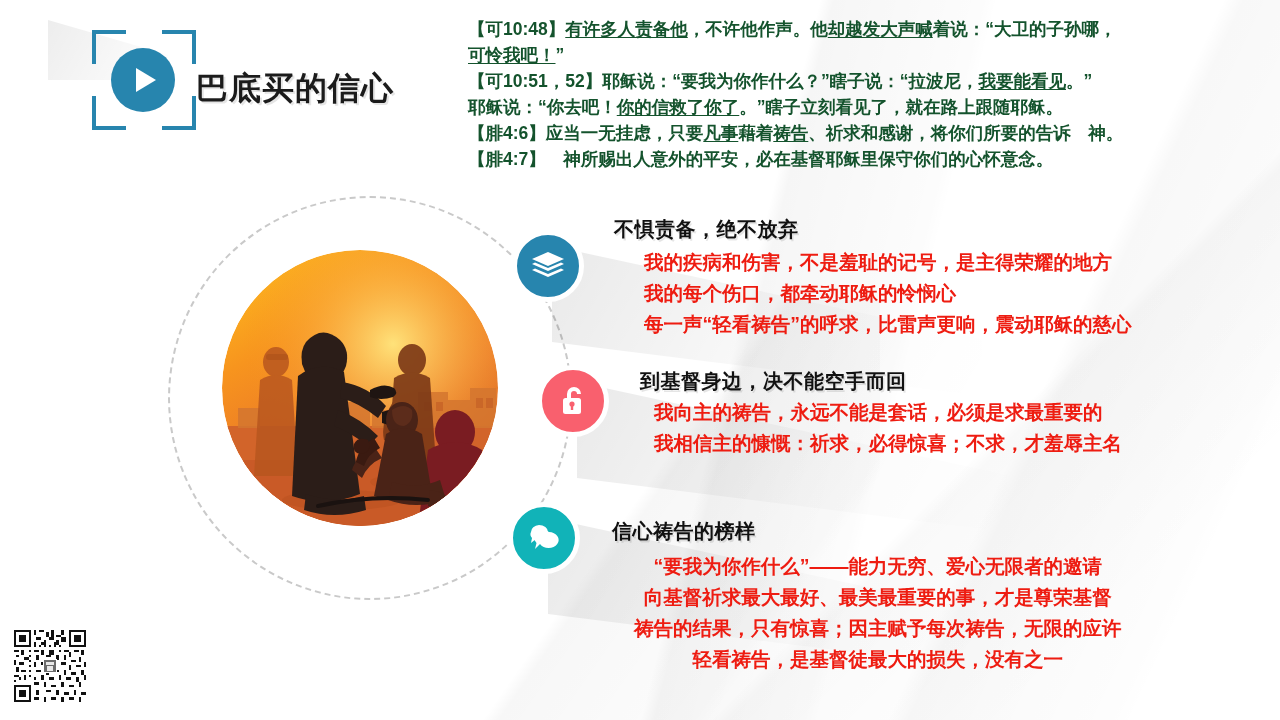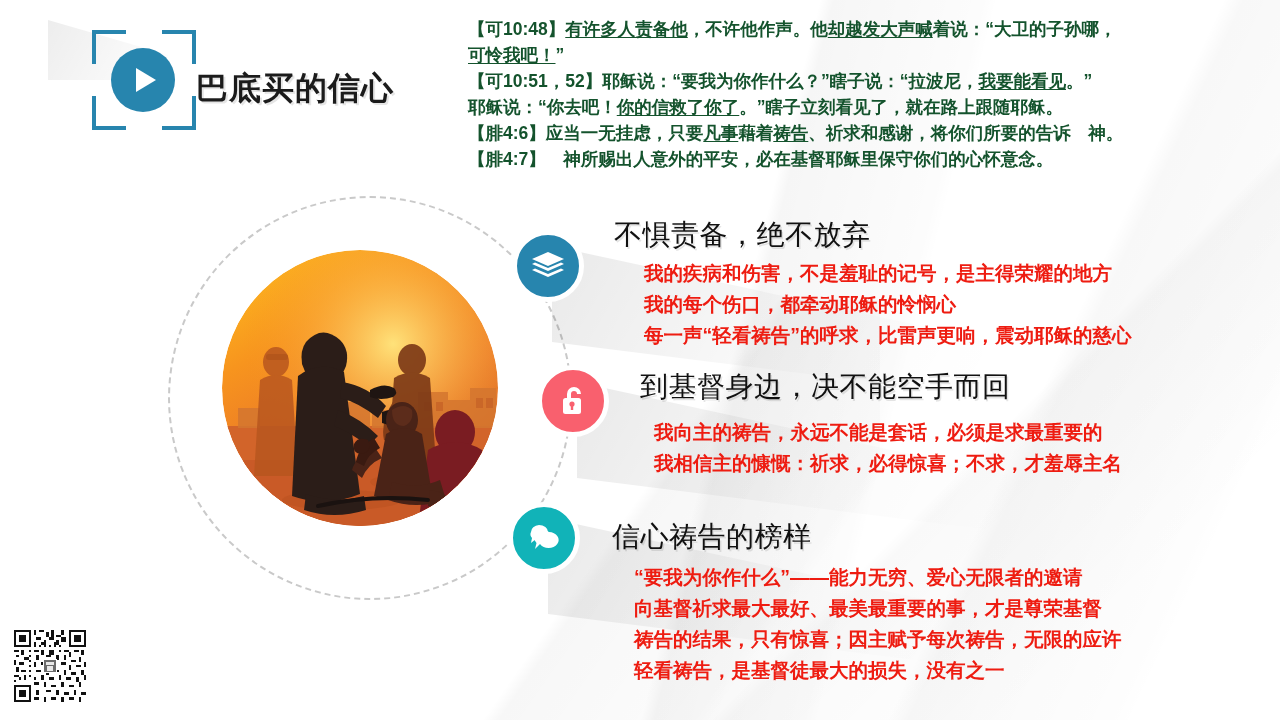--- a/index.html
+++ b/index.html
@@ -70,29 +70,29 @@
       background:linear-gradient(120deg,rgba(0,0,0,0.085) 0%,rgba(0,0,0,0.02) 55%,rgba(0,0,0,0) 100%);}
   .n1{left:512px;top:230px;background:#2785ae;}
   .n2{left:537px;top:365px;background:#f9606e;}
   .n3{left:508px;top:502px;background:#11b3b8;}
   .s1{left:552px;top:246px;width:430px;height:150px;clip-path:polygon(0 0,100% 62%,100% 100%,0 64%);}
   .s2{left:577px;top:382px;width:430px;height:150px;clip-path:polygon(0 0,100% 62%,100% 100%,0 64%);}
   .s3{left:548px;top:518px;width:430px;height:150px;clip-path:polygon(0 0,100% 62%,100% 100%,0 64%);}
 
   
   .section{position:absolute;z-index:5;}
-  .sec-head{font-size:28px;font-weight:normal;color:#111;white-space:nowrap;letter-spacing:0.5px;
+  .sec-head{font-size:20px;font-weight:bold;color:#111;white-space:nowrap;letter-spacing:0.5px;
       text-shadow:1.5px 1.5px 0 rgba(0,0,0,0.10);}
   .sec-line{font-size:19.5px;font-weight:bold;color:#ee1c11;white-space:nowrap;line-height:31px;}
   #sec1{left:614px;top:216px;}
   #sec1 .body{margin-left:30px;margin-top:4px;}
   #sec2{left:640px;top:368px;}
-  #sec2 .body{margin-left:14px;margin-top:11px;}
+  #sec2 .body{margin-left:14px;margin-top:2px;}
   #sec3{left:612px;top:518px;}
-  #sec3 .body{margin-left:22px;margin-top:6px;}
+  #sec3 .body{margin-left:22px;margin-top:6px;text-align:center;}
 
   
   .qr{position:absolute;left:14px;top:630px;width:72px;height:72px;}
 </style>
 </head>
 <body>
 
 <div id="slide">
 
   <div class="bgwedge w1"></div>

